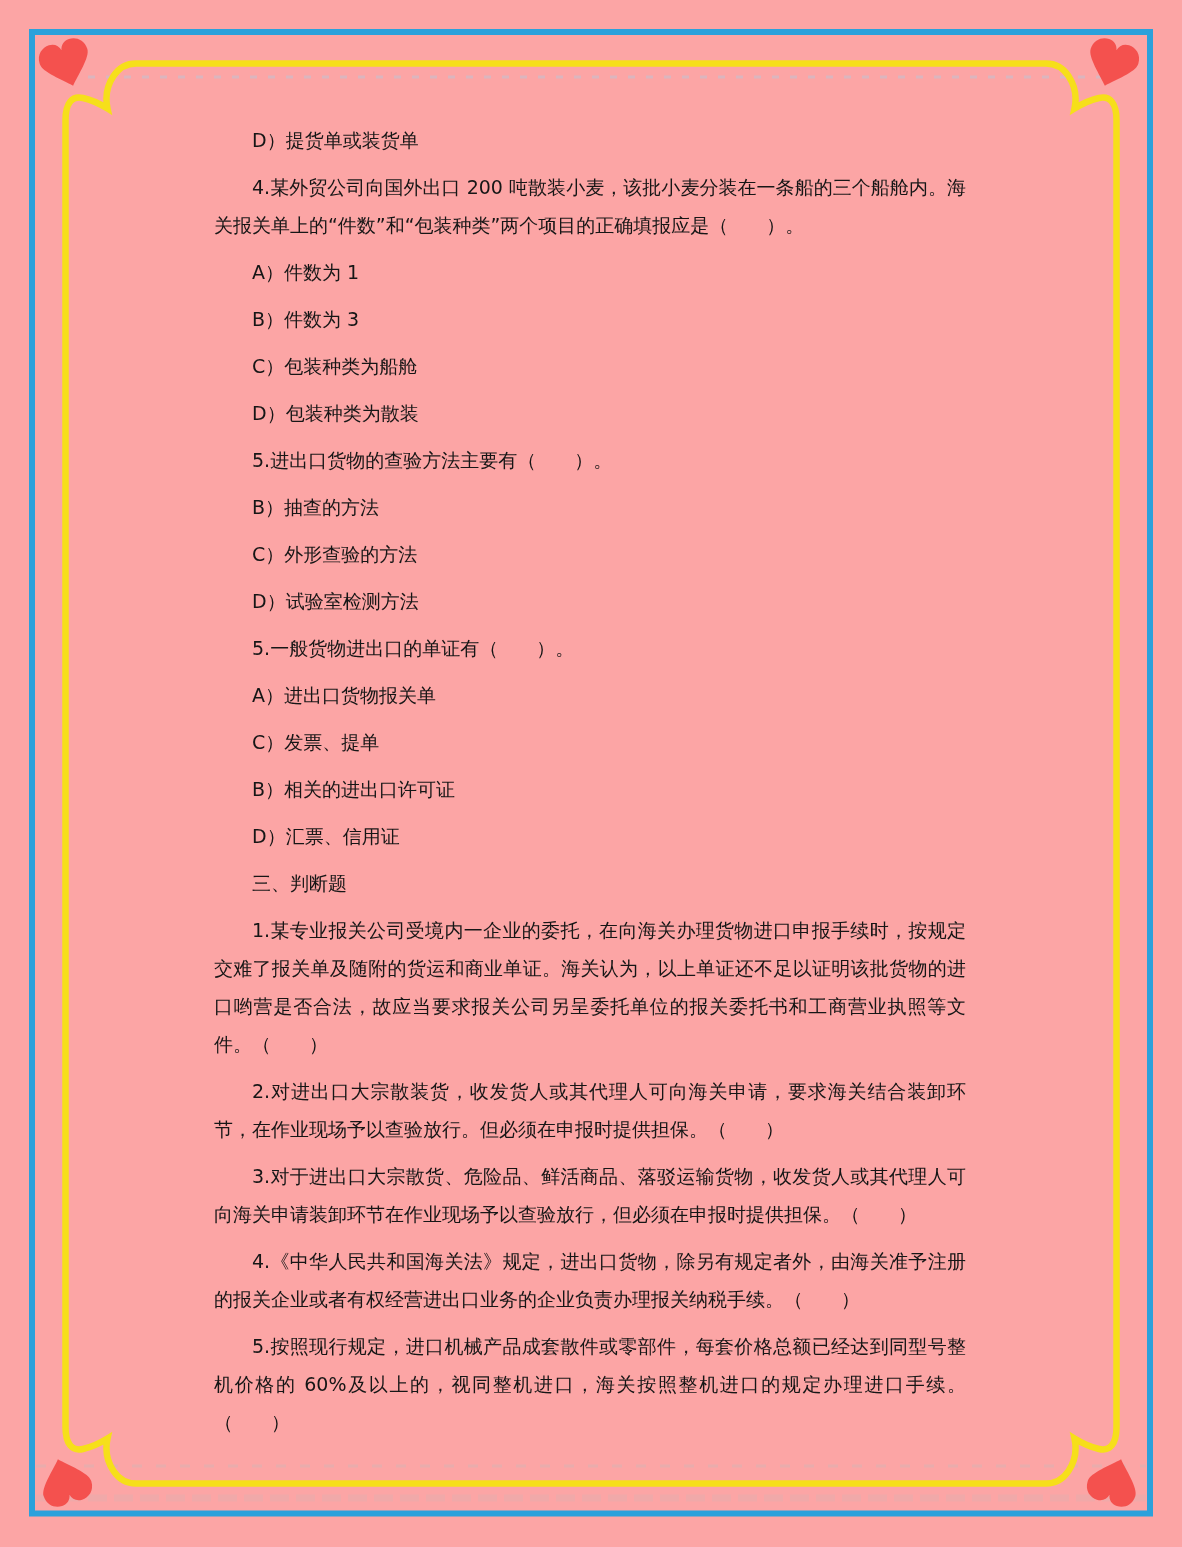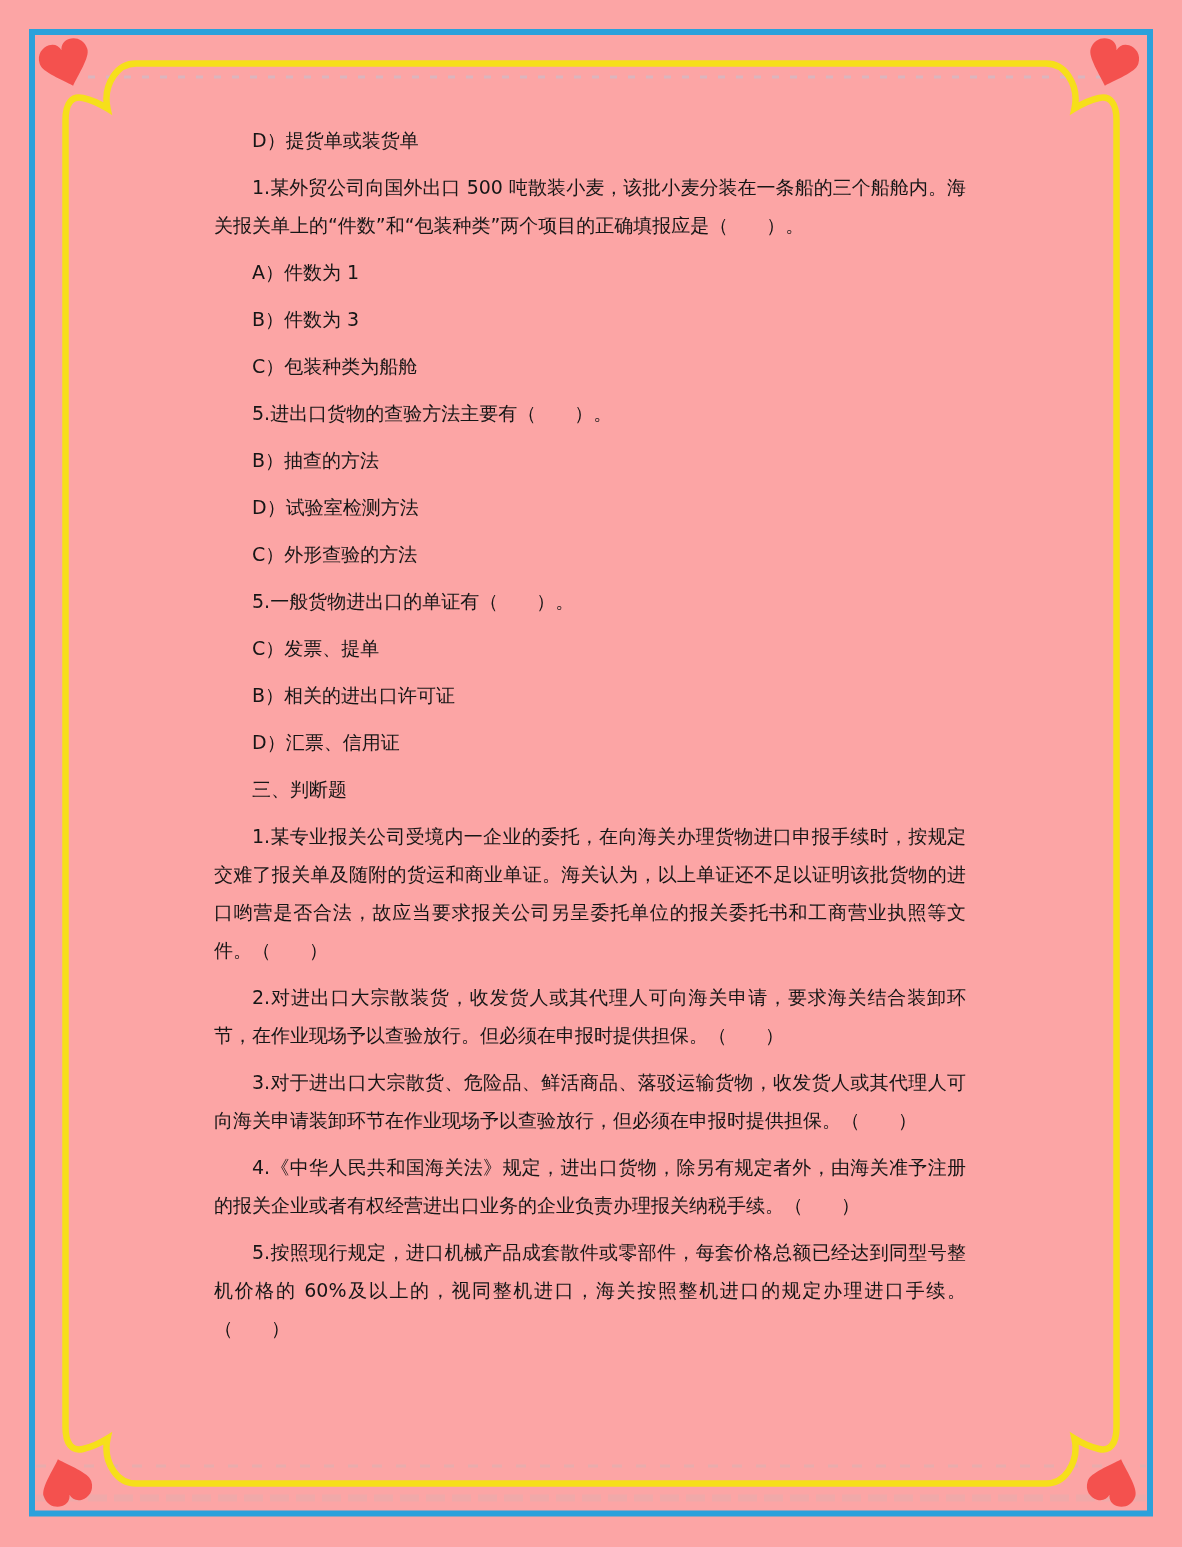--- a/index.html
+++ b/index.html
@@ -71,29 +71,31 @@
     <g>
       <path fill="#F4514E" transform="translate(66,64) rotate(-18)" d="M0 23 C-8 14 -25 1 -25 -8 C-25 -18 -17.5 -23 -10.5 -23 C-5 -23 -1 -19.5 0 -14.5 C1 -19.5 5 -23 10.5 -23 C17.5 -23 25 -18 25 -8 C25 1 8 14 0 23 Z"></path>
       <path fill="#F4514E" transform="translate(1112,64) rotate(18)" d="M0 23 C-8 14 -25 1 -25 -8 C-25 -18 -17.5 -23 -10.5 -23 C-5 -23 -1 -19.5 0 -14.5 C1 -19.5 5 -23 10.5 -23 C17.5 -23 25 -18 25 -8 C25 1 8 14 0 23 Z"></path>
       <path fill="#F4514E" transform="translate(65,1481) rotate(162)" d="M0 23 C-8 14 -25 1 -25 -8 C-25 -18 -17.5 -23 -10.5 -23 C-5 -23 -1 -19.5 0 -14.5 C1 -19.5 5 -23 10.5 -23 C17.5 -23 25 -18 25 -8 C25 1 8 14 0 23 Z"></path>
       <path fill="#F4514E" transform="translate(1114,1481) rotate(198)" d="M0 23 C-8 14 -25 1 -25 -8 C-25 -18 -17.5 -23 -10.5 -23 C-5 -23 -1 -19.5 0 -14.5 C1 -19.5 5 -23 10.5 -23 C17.5 -23 25 -18 25 -8 C25 1 8 14 0 23 Z"></path>
     </g>
   </svg>
 
   <div class="content">
     <p>D）提货单或装货单</p>
-    <p>1.某外贸公司向国外出口 500 吨散装小麦，该批小麦分装在一条船的三个船舱内。海关报关单上的“件数”和“包装种类”两个项目的正确填报应是（　　）。</p>
+    <p>4.某外贸公司向国外出口 200 吨散装小麦，该批小麦分装在一条船的三个船舱内。海关报关单上的“件数”和“包装种类”两个项目的正确填报应是（　　）。</p>
     <p>A）件数为 1</p>
     <p>B）件数为 3</p>
     <p>C）包装种类为船舱</p>
+    <p>D）包装种类为散装</p>
     <p>5.进出口货物的查验方法主要有（　　）。</p>
     <p>B）抽查的方法</p>
+    <p>C）外形查验的方法</p>
     <p>D）试验室检测方法</p>
-    <p>C）外形查验的方法</p>
     <p>5.一般货物进出口的单证有（　　）。</p>
+    <p>A）进出口货物报关单</p>
     <p>C）发票、提单</p>
     <p>B）相关的进出口许可证</p>
     <p>D）汇票、信用证</p>
     <p>三、判断题</p>
     <p>1.某专业报关公司受境内一企业的委托，在向海关办理货物进口申报手续时，按规定交难了报关单及随附的货运和商业单证。海关认为，以上单证还不足以证明该批货物的进口哟营是否合法，故应当要求报关公司另呈委托单位的报关委托书和工商营业执照等文件。（　　）</p>
     <p>2.对进出口大宗散装货，收发货人或其代理人可向海关申请，要求海关结合装卸环节，在作业现场予以查验放行。但必须在申报时提供担保。（　　）</p>
     <p>3.对于进出口大宗散货、危险品、鲜活商品、落驳运输货物，收发货人或其代理人可向海关申请装卸环节在作业现场予以查验放行，但必须在申报时提供担保。（　　）</p>
     <p>4.《中华人民共和国海关法》规定，进出口货物，除另有规定者外，由海关准予注册的报关企业或者有权经营进出口业务的企业负责办理报关纳税手续。（　　）</p>
     <p>5.按照现行规定，进口机械产品成套散件或零部件，每套价格总额已经达到同型号整机价格的 60%及以上的，视同整机进口，海关按照整机进口的规定办理进口手续。（　　）</p>
   </div>

